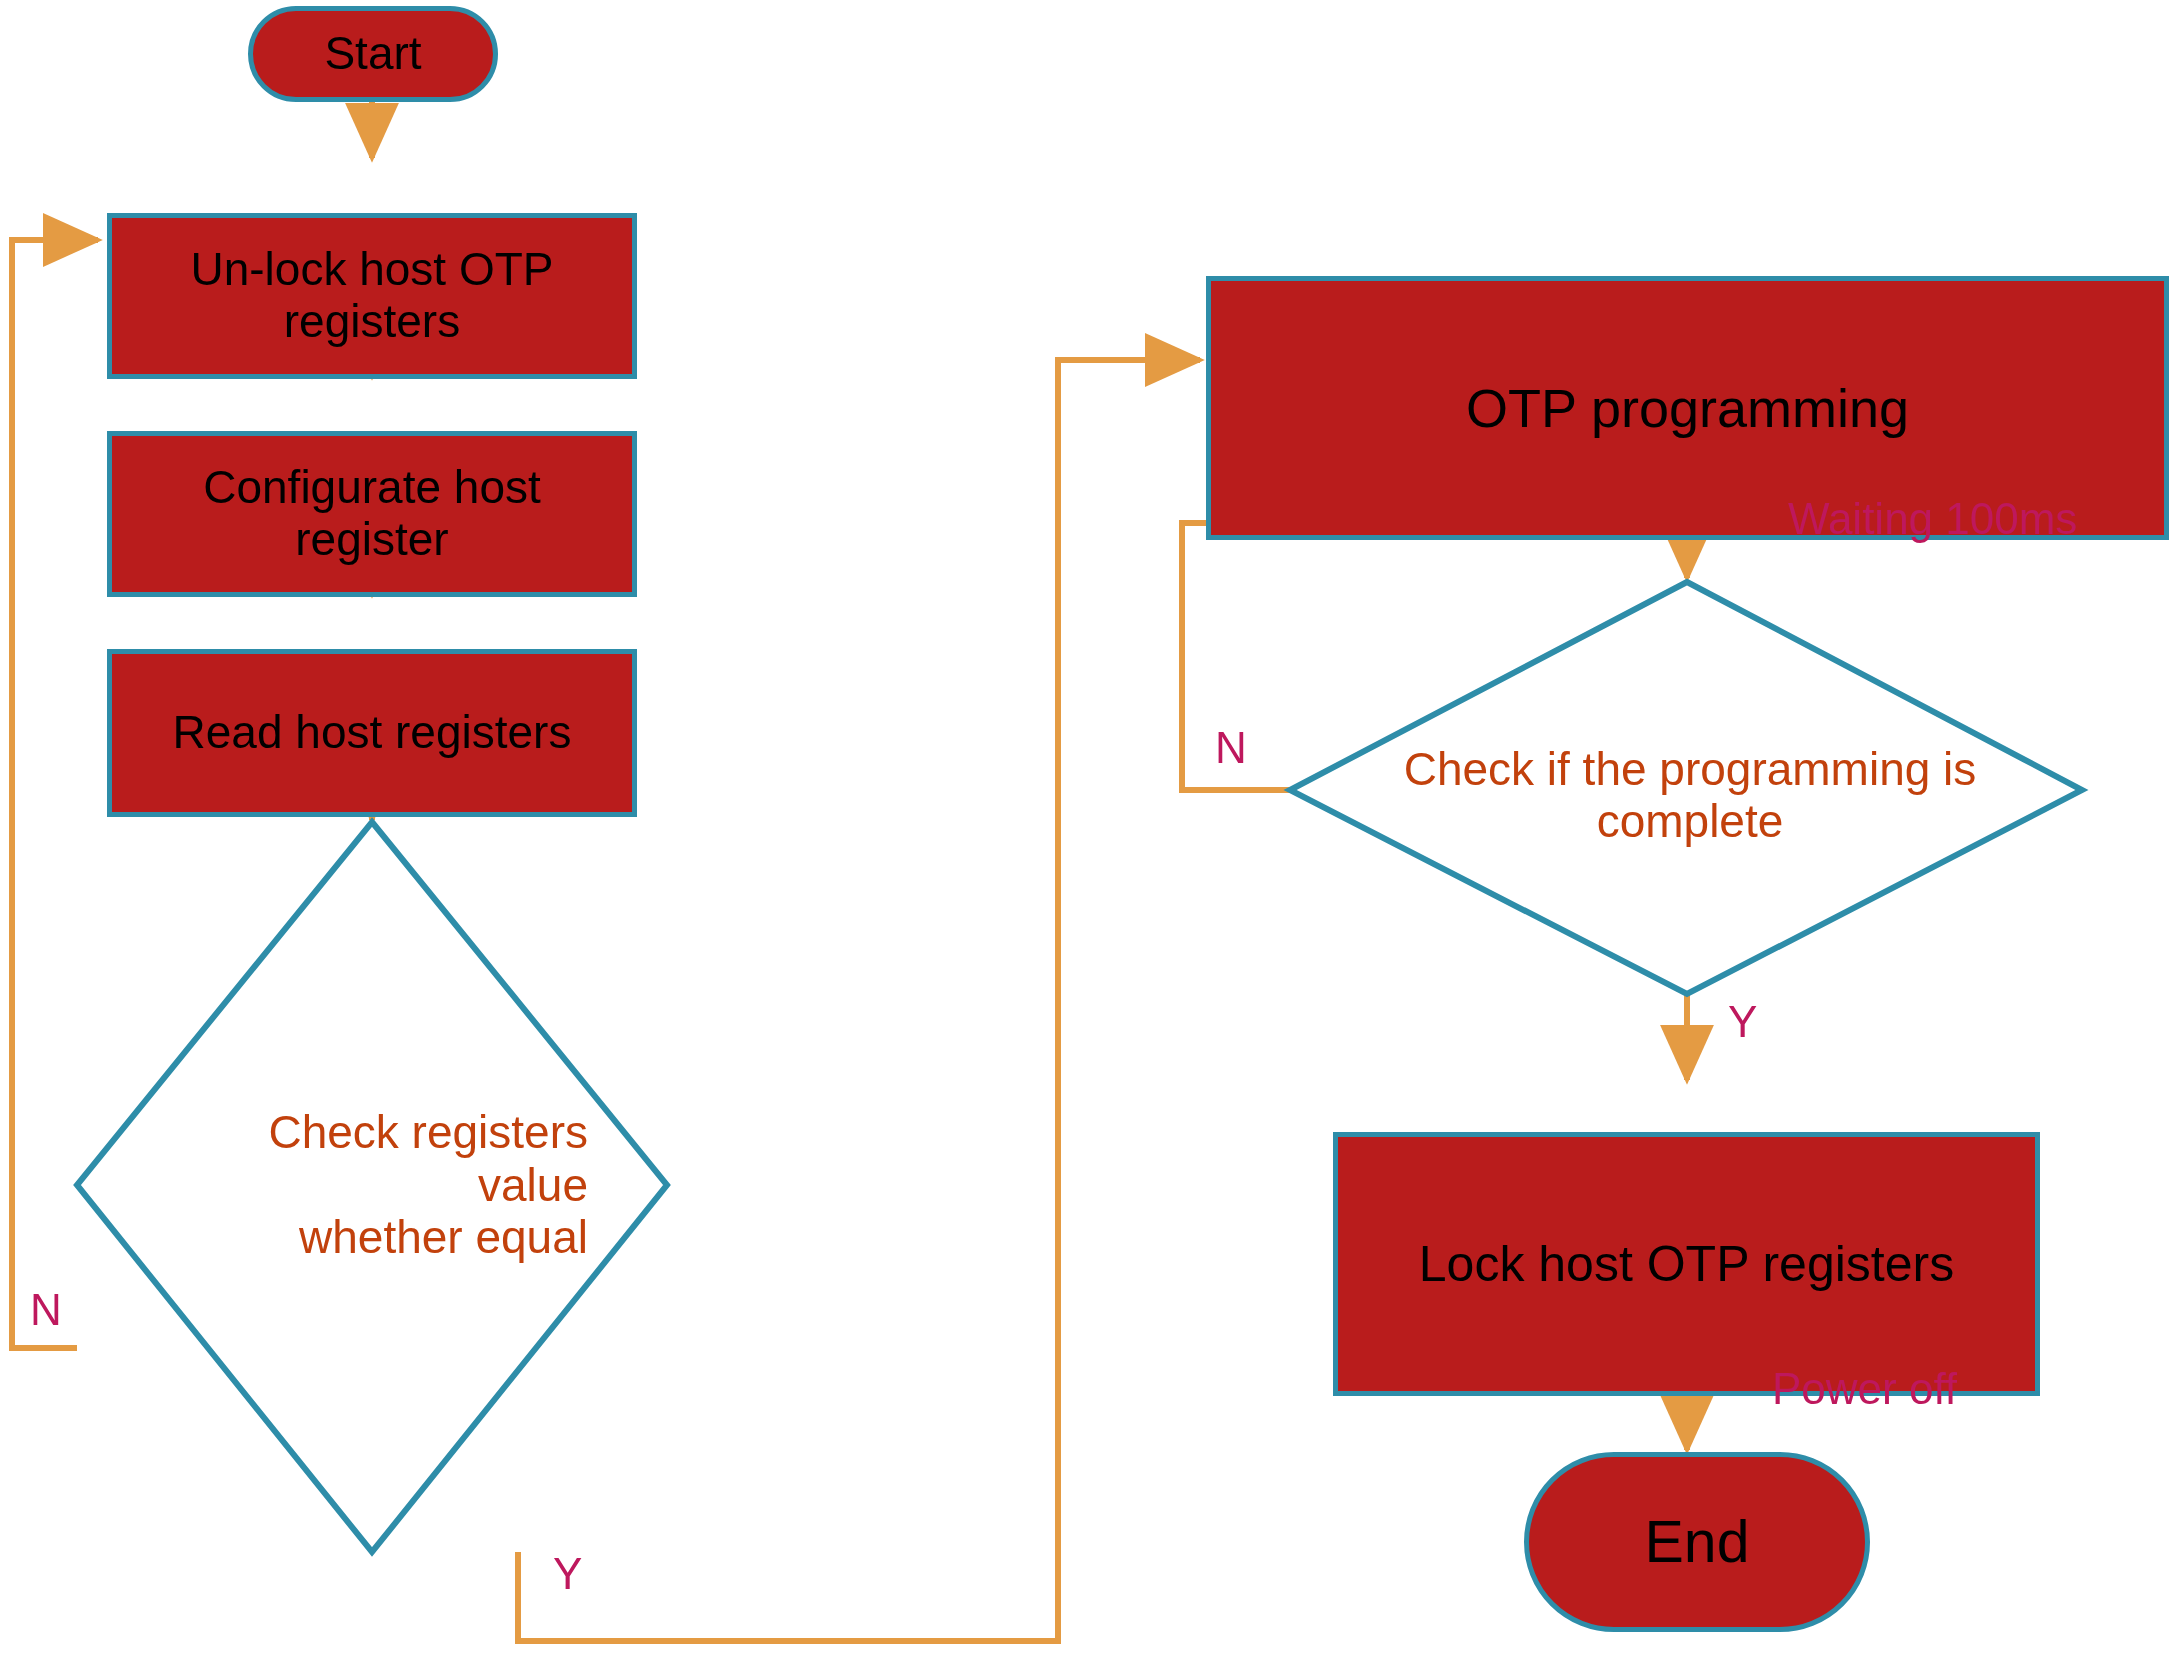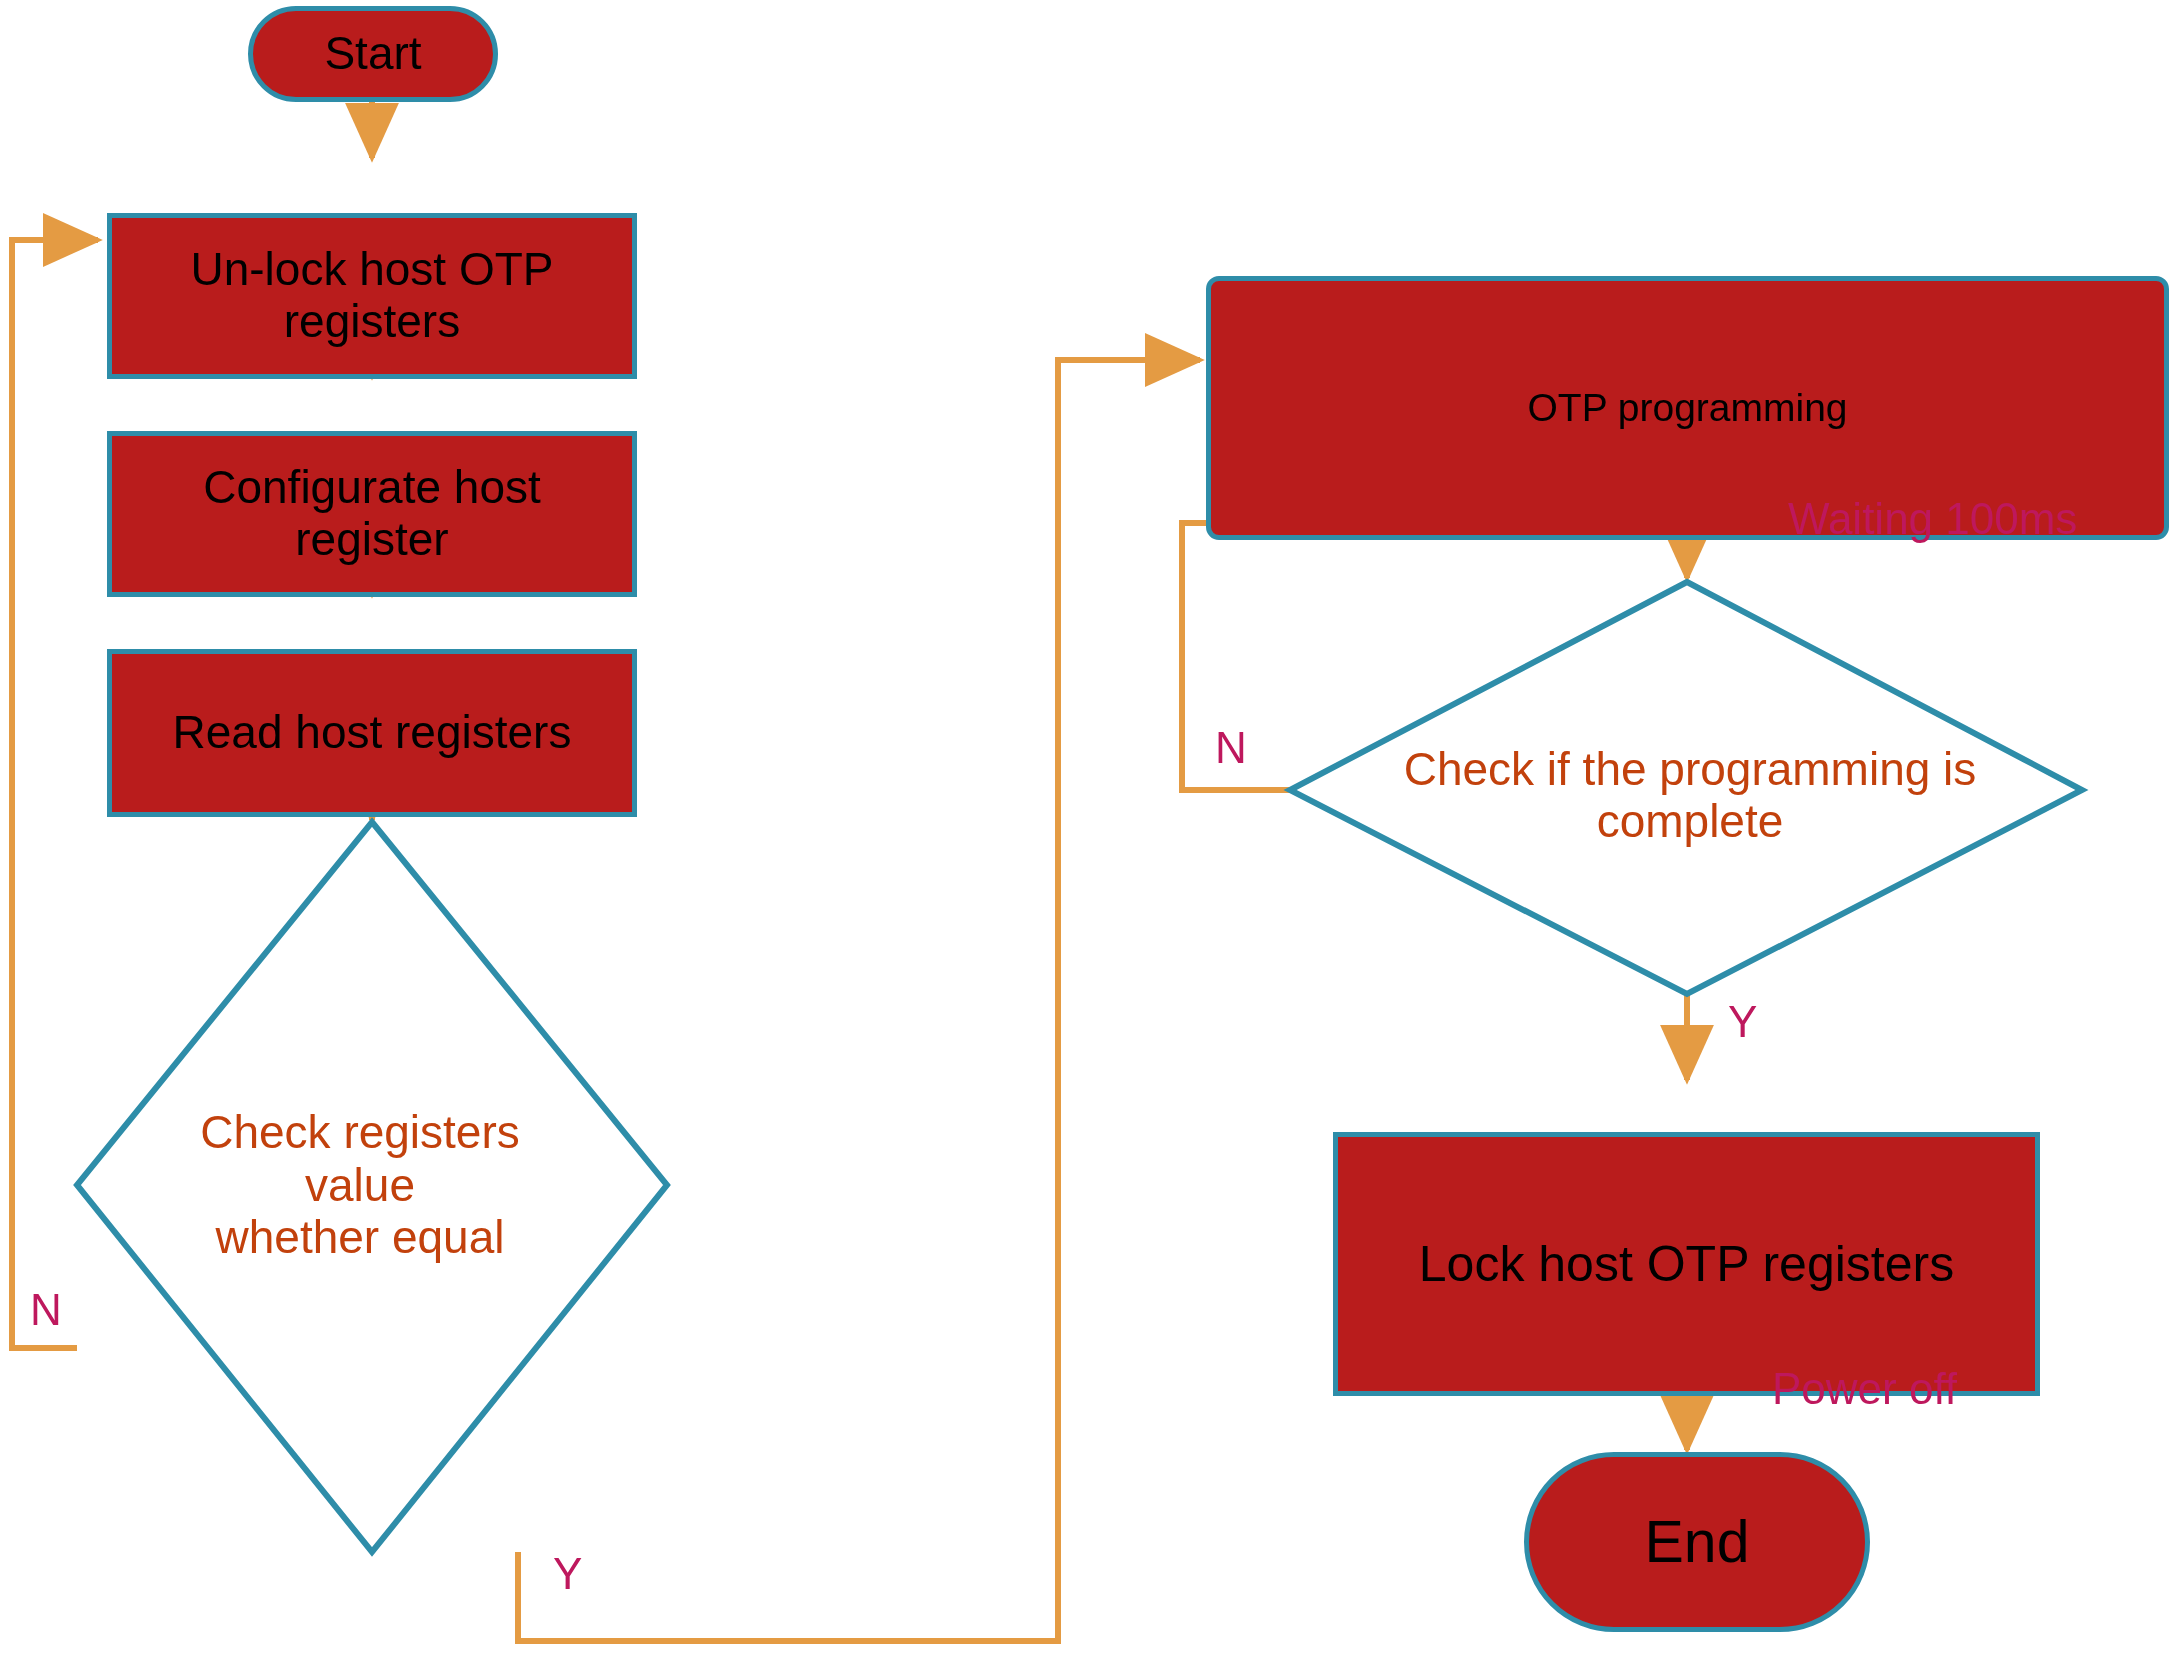--- a/index.html
+++ b/index.html
@@ -64,28 +64,28 @@
   </div>
 
   <div class="node proc" style="left:107px;top:383px;width:530px;height:166px;font-size:46px;">
     <span>Configurate host register</span>
   </div>
 
   <div class="node proc" style="left:107px;top:601px;width:530px;height:168px;font-size:46px;">
     <span>Read host registers</span>
   </div>
 
-  <div class="diamond-label" style="left:140px;top:1110px;width:440px;height:150px;font-size:46px;">
+  <div class="diamond-label" style="left:148px;top:1110px;width:440px;height:150px;font-size:46px;text-align:right;">
     <div>
       <span>Check registers value</span>
       <span>whether equal</span>
     </div>
   </div>
 
-  <div class="node proc" style="left:1206px;top:228px;width:963px;height:264px;font-size:39px;border-radius:13px;">
+  <div class="node proc" style="left:1206px;top:228px;width:963px;height:264px;font-size:54px;">
     <span>OTP programming</span>
   </div>
 
   <div class="diamond-label" style="left:1400px;top:720px;width:580px;height:150px;font-size:46px;">
     <div>
       <span>Check if the programming is</span>
       <span>complete</span>
     </div>
   </div>
 

